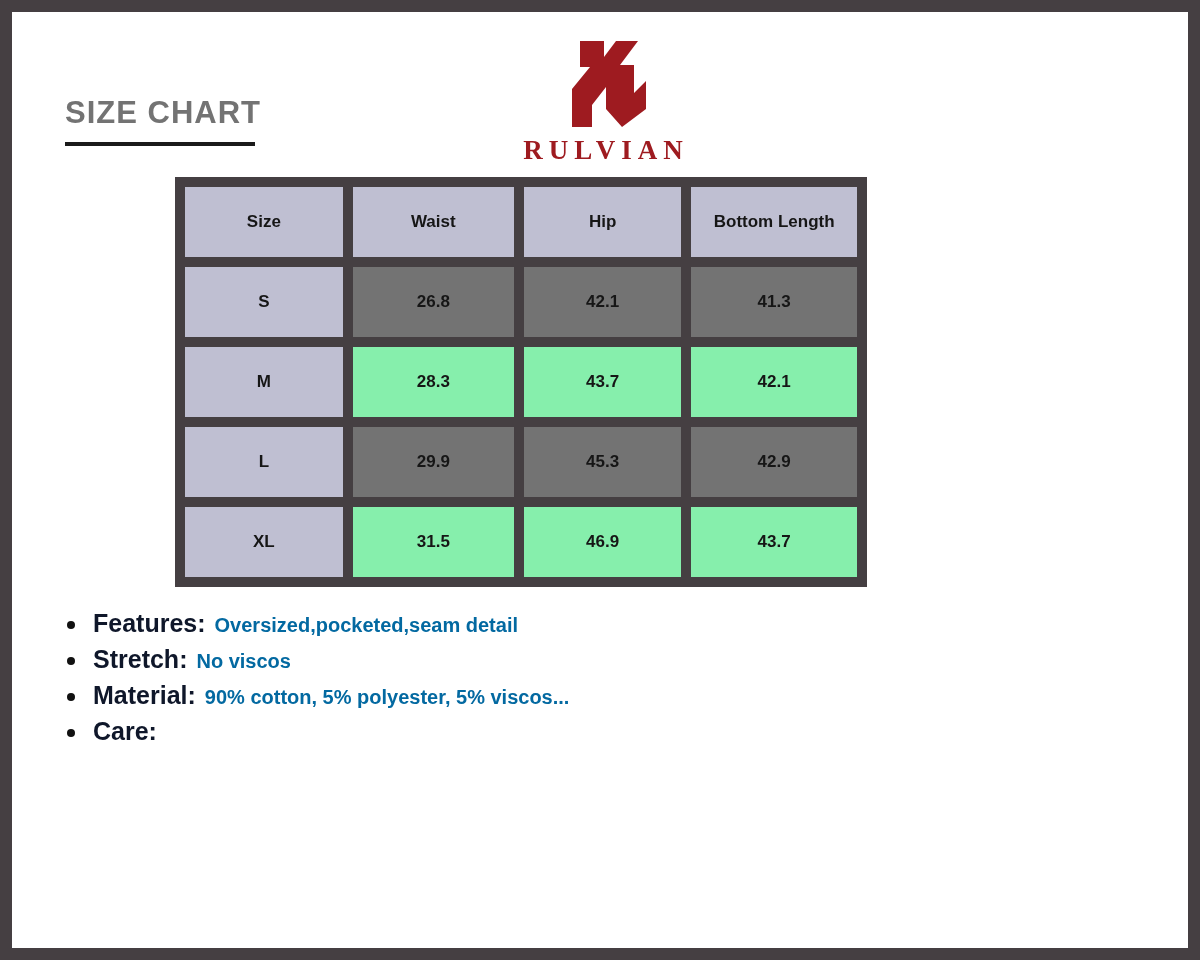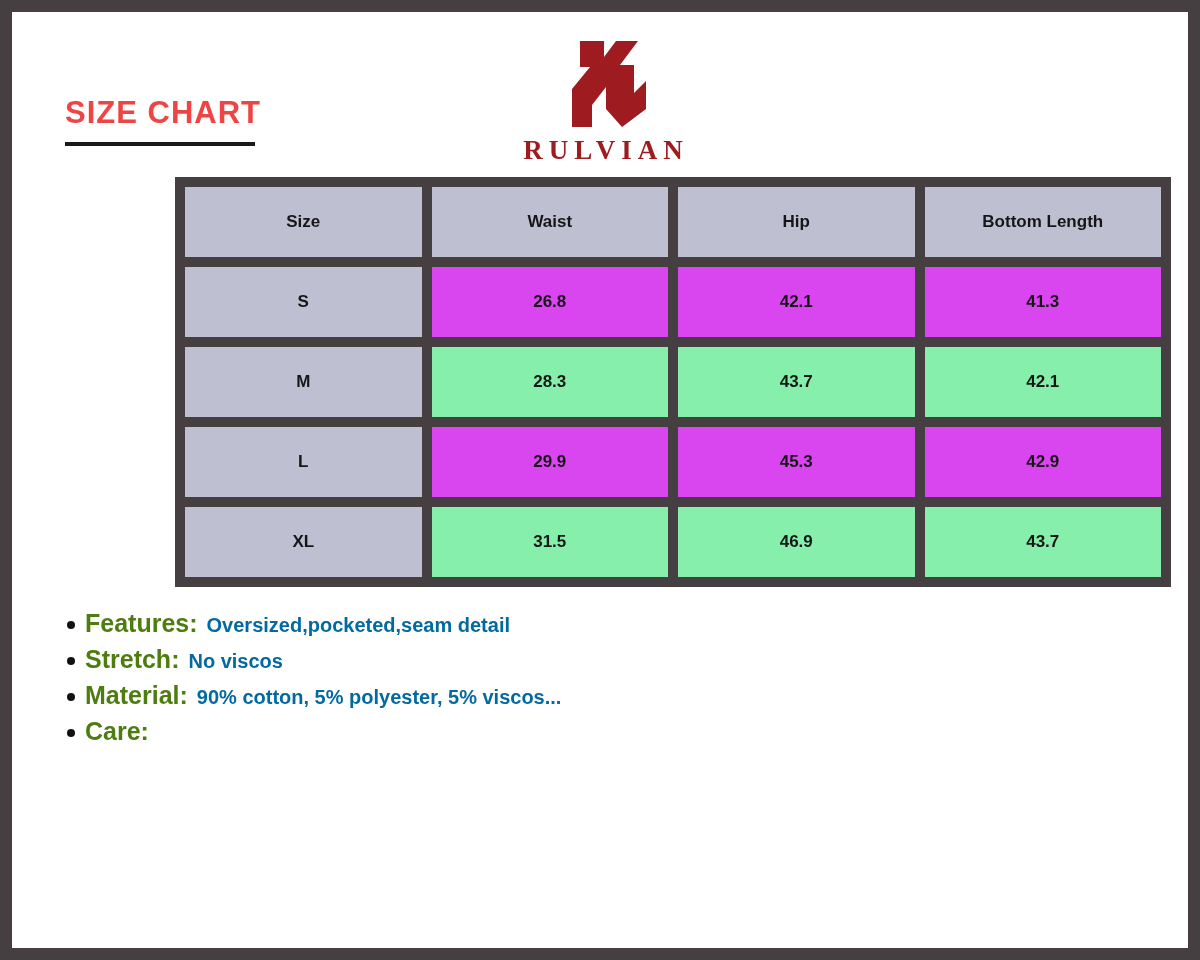--- a/index.html
+++ b/index.html
@@ -36,21 +36,21 @@
   }
   .title-block {
     position: absolute;
     left: 50px;
     top: 82px;
   }
   .title {
     font-size: 31px;
     font-weight: bold;
     letter-spacing: 1px;
-    color: #ef4444;
+    color: #737373;
     line-height: 1;
   }
   .title-rule {
     margin-top: 14px;
     width: 190px;
     height: 4px;
     background: #1a1a1a;
   }
   .brand {
     position: absolute;
@@ -72,21 +72,21 @@
     font-family: "Liberation Serif", serif;
   }
 
   
   .table-wrap {
     margin: 2px 60px 0 160px;
   }
   table.size-table {
     border-collapse: separate;
     border-spacing: 0;
-    width: 996px;
+    width: 692px;
     background: #453f42;
     border: 5px solid #453f42;
   }
   table.size-table td {
     border: 5px solid #453f42;
     text-align: center;
     font-size: 17px;
     font-weight: bold;
     color: #161616;
     height: 70px;
@@ -96,21 +96,21 @@
     background: #bfbfd2;
     font-size: 16px;
     height: 78px;
   }
   td.sizecell {
     background: #bfbfd2;
     font-size: 19px;
     width: 196px;
   }
   td.val {
-    background: #d946ef;
+    background: #737373;
     font-size: 19px;
     width: 196px;
   }
   tr.alt td.val {
     background: #86efac;
   }
 
   
   .info {
     margin: 22px 0 0 52px;
@@ -126,22 +126,23 @@
     border-radius: 50%;
     background: #111111;
     margin-right: 10px;
     flex: 0 0 auto;
     position: relative;
     top: -3px;
   }
   .info-label {
     font-size: 25px;
     font-weight: bold;
-    color: #4d7c0f;
+    color: #0f172a;
     white-space: nowrap;
+    margin-left: 8px;
   }
   .info-value {
     font-size: 20px;
     font-weight: bold;
     color: #0369a1;
     margin-left: 9px;
   }
 </style>
 </head>
 <body>

